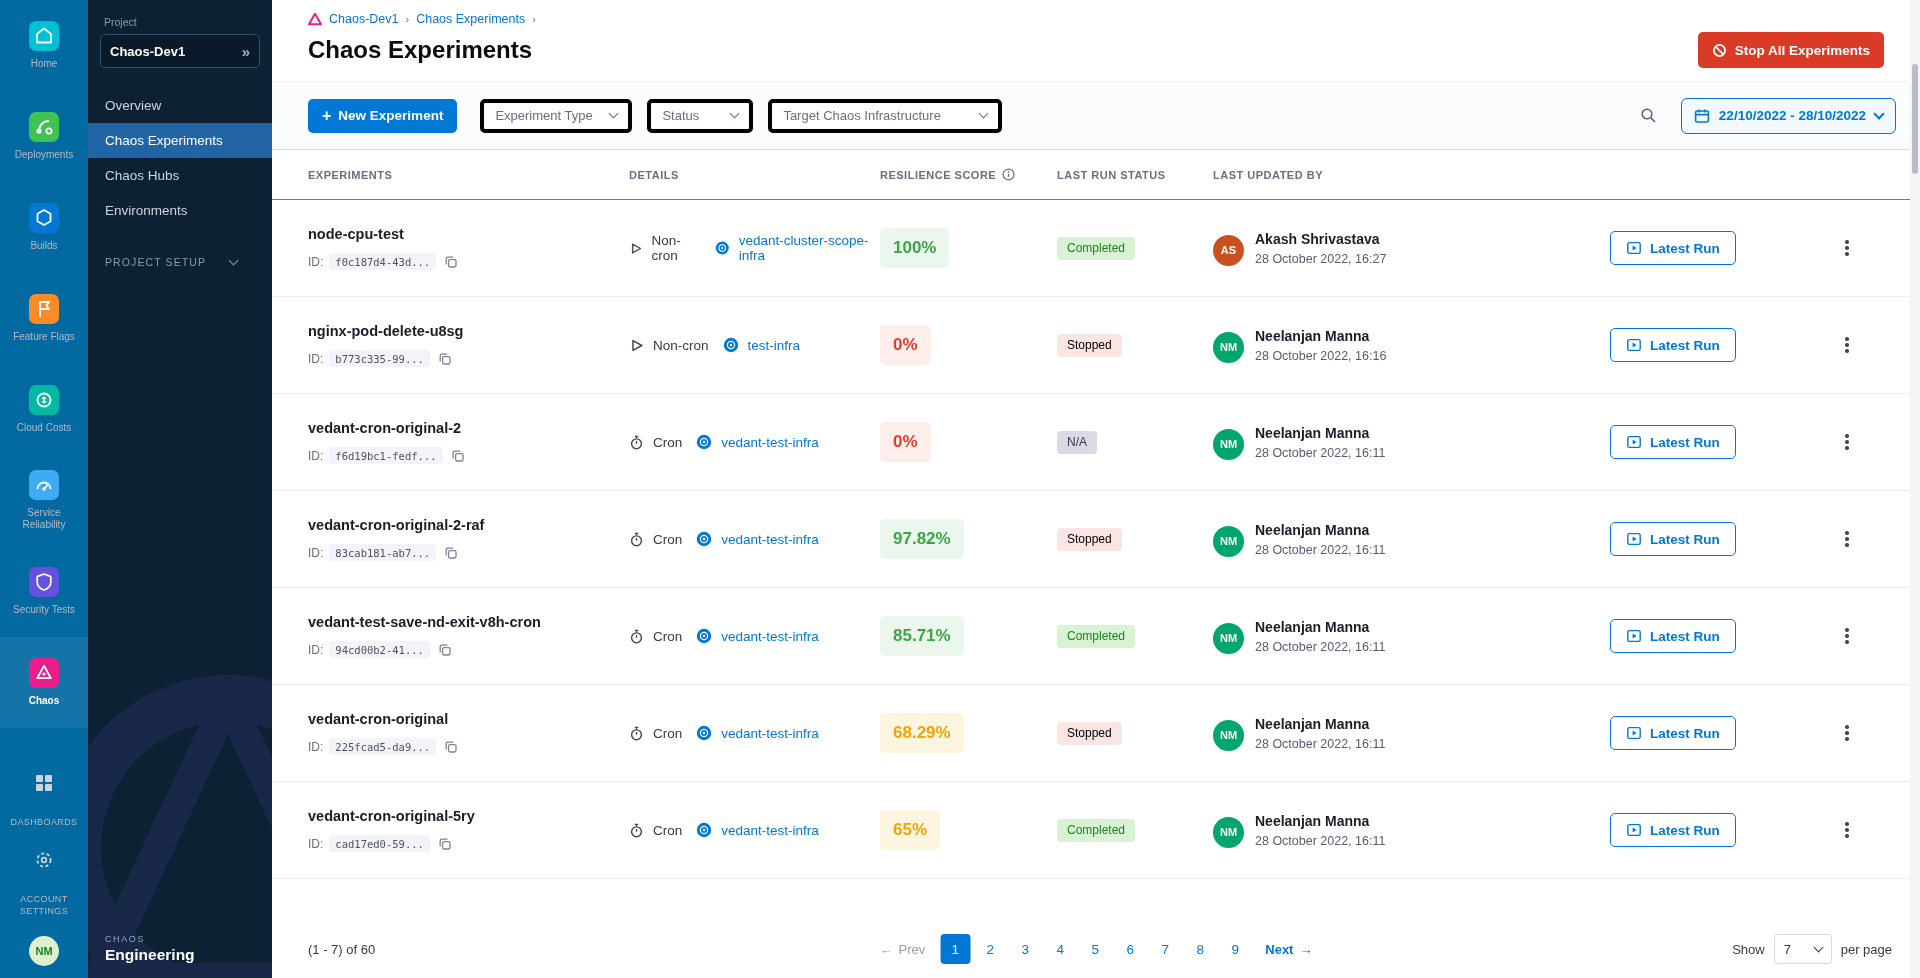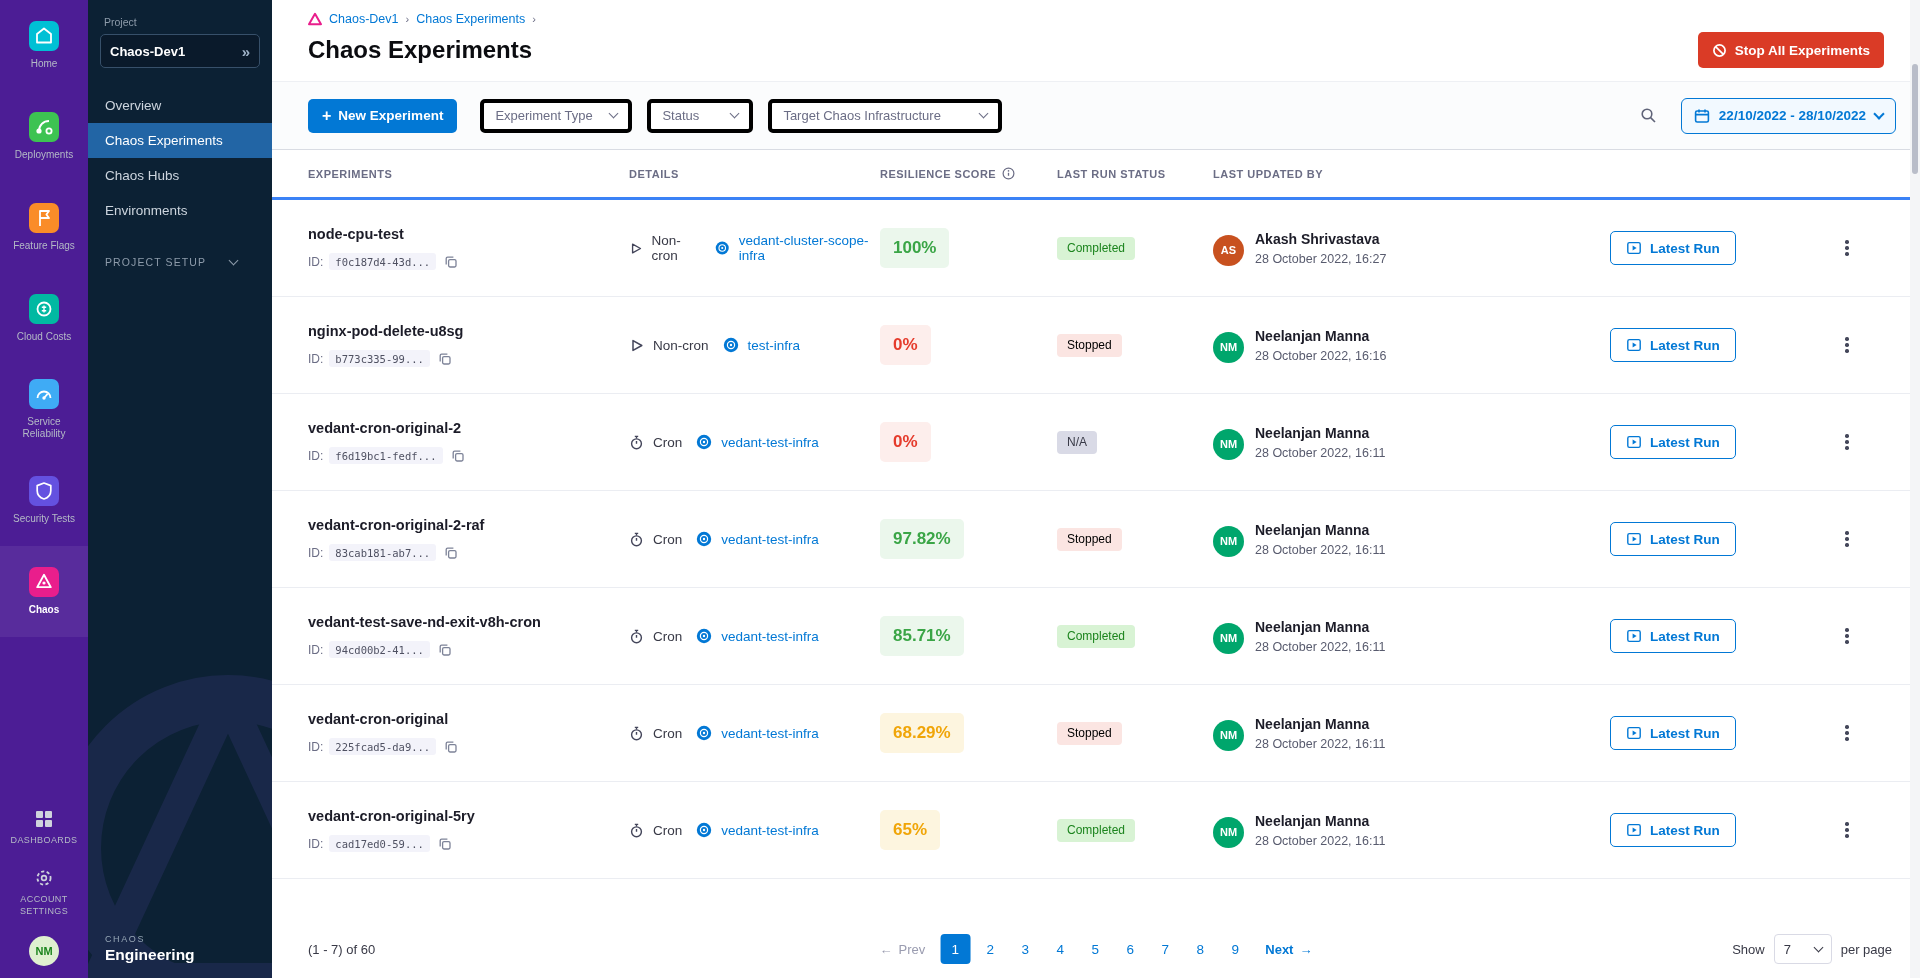--- a/index.html
+++ b/index.html
@@ -1,27 +1,27 @@
 <!DOCTYPE html>
 <html><head>
 <meta charset="utf-8">
 <style>
   *{margin:0;padding:0;box-sizing:border-box}
   html,body{width:1920px;height:978px}
   body{font-family:"Liberation Sans","DejaVu Sans",sans-serif;display:flex;overflow:hidden;background:#fff;color:#1c1c28}
   svg{display:block}
 
   
-  .rail{width:88px;background:#4c1d95;flex-shrink:0;display:flex;flex-direction:column;position:relative;z-index:4}
+  .rail{width:88px;background:#0369a1;flex-shrink:0;display:flex;flex-direction:column;position:relative;z-index:4}
   .rail-item{height:91px;display:flex;flex-direction:column;align-items:center;justify-content:center;gap:7px;cursor:pointer}
   .rail-item .rlbl{font-size:10px;color:#b4bac6;text-align:center;line-height:1.25;max-width:76px}
   .rail-item.active{background:rgba(255,255,255,.07)}
   .rail-item.active .rlbl{color:#fff;font-weight:700}
   .rail-bottom{margin-top:auto;display:flex;flex-direction:column;align-items:center;padding-bottom:12px}
-  .rail-mini{display:flex;flex-direction:column;align-items:center;gap:5px;padding:11px 6px;cursor:pointer}
+  .rail-mini{display:flex;flex-direction:column;align-items:center;gap:23px;padding:11px 6px;cursor:pointer}
   .rail-mini .rlbl{font-size:9px;color:#b4bac6;letter-spacing:.4px;text-align:center;line-height:1.35}
   .rail-avatar{width:30px;height:30px;border-radius:50%;background:#dff0d0;color:#1b841d;font-size:11px;font-weight:700;display:flex;align-items:center;justify-content:center;margin-top:8px;cursor:pointer}
 
   
   .panel{width:184px;background:#0c2134;flex-shrink:0;position:relative;display:flex;flex-direction:column;overflow:hidden;z-index:3}
   .panel-label{font-size:10.5px;color:#8e9cab;margin:16px 0 6px 16px}
   .proj-box{margin:0 12px;height:34px;border:1px solid #37506a;border-radius:5px;background:#0a1a2b;display:flex;align-items:center;justify-content:space-between;padding:0 9px;cursor:pointer}
   .proj-name{color:#fff;font-weight:700;font-size:13px}
   .proj-exp{color:#9fb3c8;font-size:15px;font-weight:700}
   .pmenu{margin-top:20px}
@@ -51,21 +51,21 @@
   .sel-status{width:106px}
   .sel-infra{width:234px}
   .tb-spacer{flex:1}
   .icon-btn{width:34px;height:34px;display:flex;align-items:center;justify-content:center;border:none;background:transparent;cursor:pointer}
   .date-btn{display:flex;align-items:center;gap:9px;height:36px;border:1px solid #0278d5;background:#f2f9ff;border-radius:6px;color:#0278d5;font-weight:700;font-size:13.5px;padding:0 12px;cursor:pointer}
   .chev{width:7px;height:7px;border-right:1.5px solid currentColor;border-bottom:1.5px solid currentColor;transform:rotate(45deg);margin-top:-4px;flex-shrink:0}
   .chev-bold{border-width:2.2px;width:8px;height:8px}
 
   
   .tgrid{display:grid;grid-template-columns:321px 251px 177px 156px 1fr 210px 64px;align-items:center}
-  .thead{height:50px;padding:0 36px;border-bottom:3px solid #3b82f6;flex-shrink:0}
+  .thead{height:50px;padding:0 36px;border-bottom:1px solid #3b82f6;flex-shrink:0}
   .th{font-size:11px;font-weight:700;color:#6b6d85;letter-spacing:.5px;display:flex;align-items:center;gap:6px}
   .trow{height:97px;padding:0 36px;border-bottom:1px solid #ebedf2;background:#fff}
   .exp-name{font-size:14.5px;font-weight:700;color:#1c1c28;margin-bottom:11px;cursor:pointer}
   .id-row{display:flex;align-items:center;gap:6px}
   .id-label{font-size:12px;color:#6b6d85}
   .id-chip{font-size:10.5px;color:#4f5162;background:#f3f3fa;border-radius:3px;padding:2.5px 6px;font-family:"DejaVu Sans Mono",monospace}
   .copy-btn{background:none;border:none;cursor:pointer;display:flex;padding:0 0 0 2px}
   .det{display:flex;flex-direction:row;gap:14px}
   .det-line{display:flex;align-items:center;gap:9px;font-size:13.5px;color:#383946}
   .infra-link{color:#0278d5;cursor:pointer;text-decoration:none}
@@ -116,20 +116,27 @@
     <svg width="30" height="30" viewBox="0 0 30 30">
         <rect width="30" height="30" rx="7" fill="#3dc352"></rect>
         <path d="M10 19c0-6 4.5-10 10-10" fill="none" stroke="#fff" stroke-width="1.8"></path>
         <circle cx="10" cy="19" r="2.6" fill="#fff"></circle>
         <circle cx="20" cy="19" r="2.6" fill="none" stroke="#fff" stroke-width="1.8"></circle>
       </svg>
     <span class="rlbl">Deployments</span>
   </div>
   <div class="rail-item">
     <svg width="30" height="30" viewBox="0 0 30 30">
+        <rect width="30" height="30" rx="7" fill="#0278d5"></rect>
+        <path d="M15 7l6.5 3.8v7.4L15 22l-6.5-3.8v-7.4z" fill="none" stroke="#fff" stroke-width="1.8" stroke-linejoin="round"></path>
+      </svg>
+    <span class="rlbl">Builds</span>
+  </div>
+  <div class="rail-item">
+    <svg width="30" height="30" viewBox="0 0 30 30">
         <rect width="30" height="30" rx="7" fill="#fa8c28"></rect>
         <path d="M11 23V8h9l-2.6 3.5L20 15h-9" fill="none" stroke="#fff" stroke-width="1.8" stroke-linejoin="round"></path>
       </svg>
     <span class="rlbl">Feature Flags</span>
   </div>
   <div class="rail-item">
     <svg width="30" height="30" viewBox="0 0 30 30">
         <rect width="30" height="30" rx="7" fill="#01b9a2"></rect>
         <circle cx="15" cy="15" r="6.5" fill="none" stroke="#fff" stroke-width="1.8"></circle>
         <path d="M15 11.5v7M12.8 13.2h4.4M12.8 16.8h4.4" stroke="#fff" stroke-width="1.4"></path>

